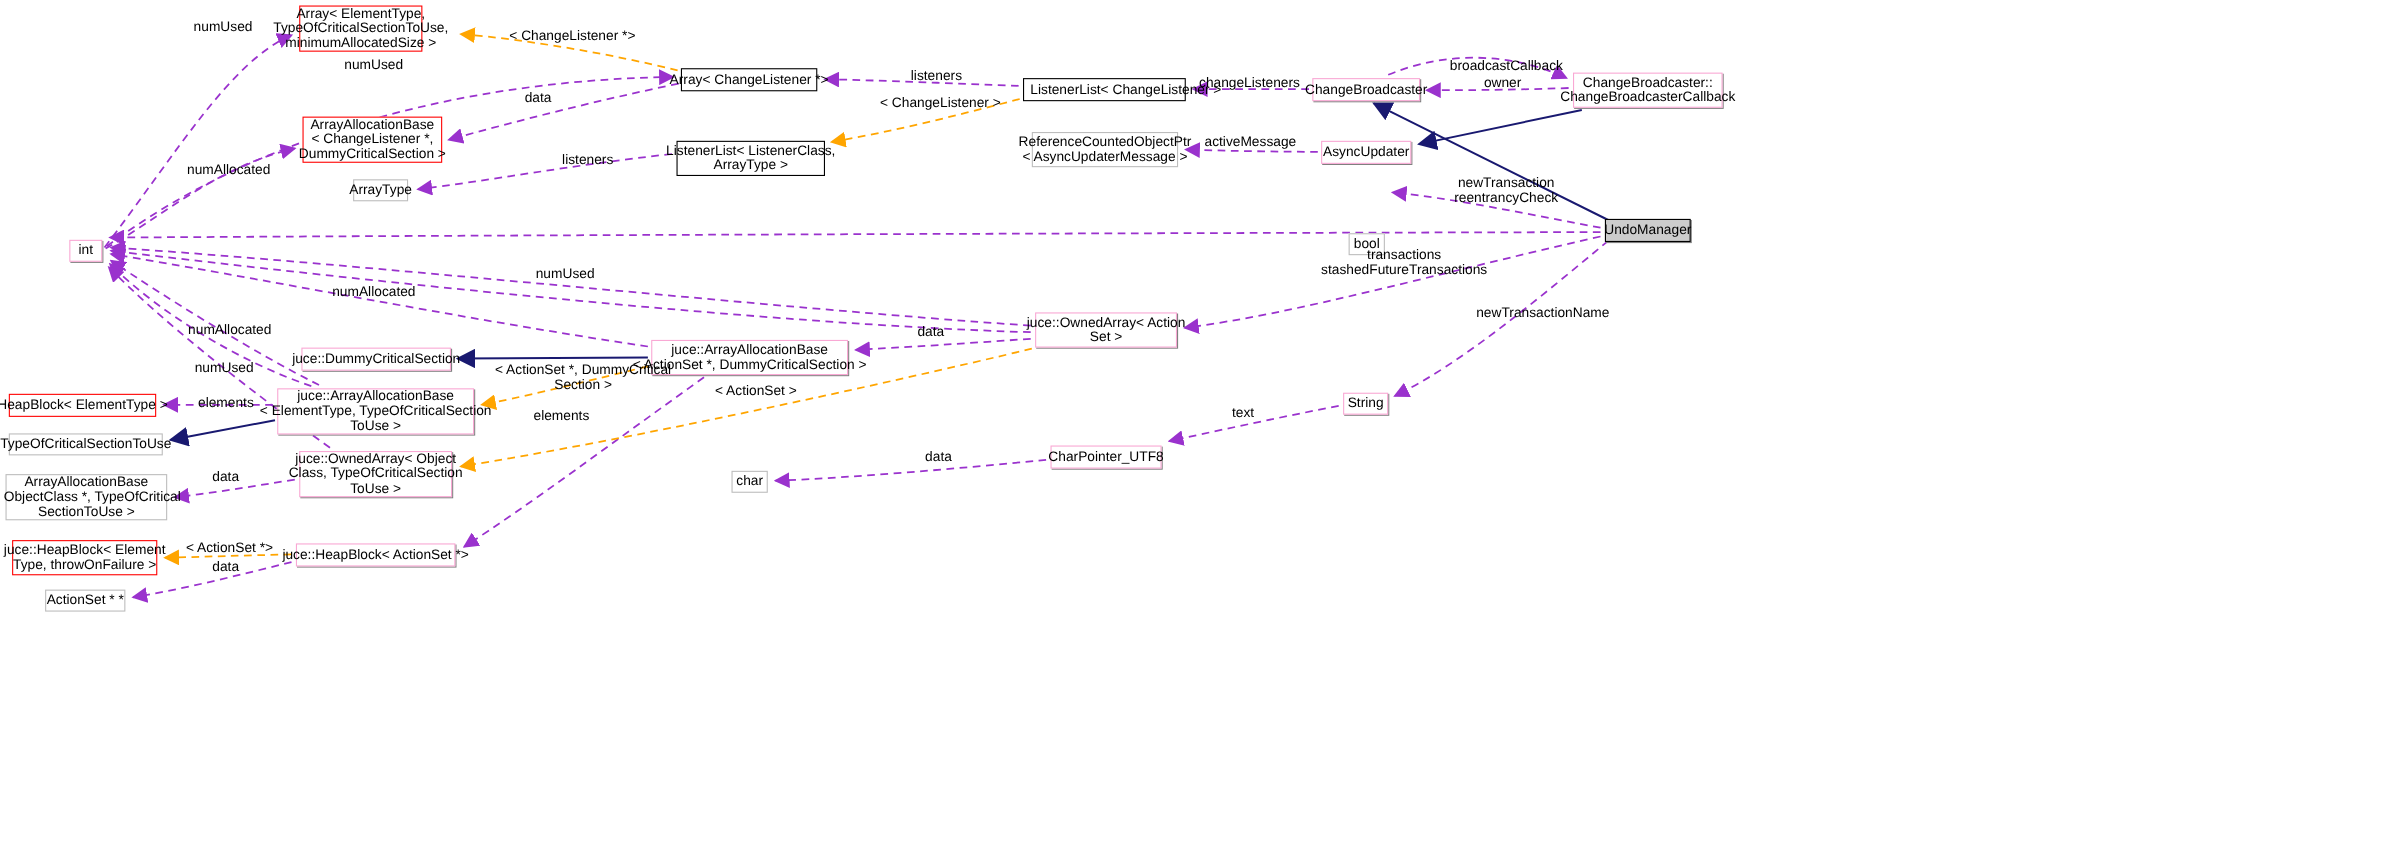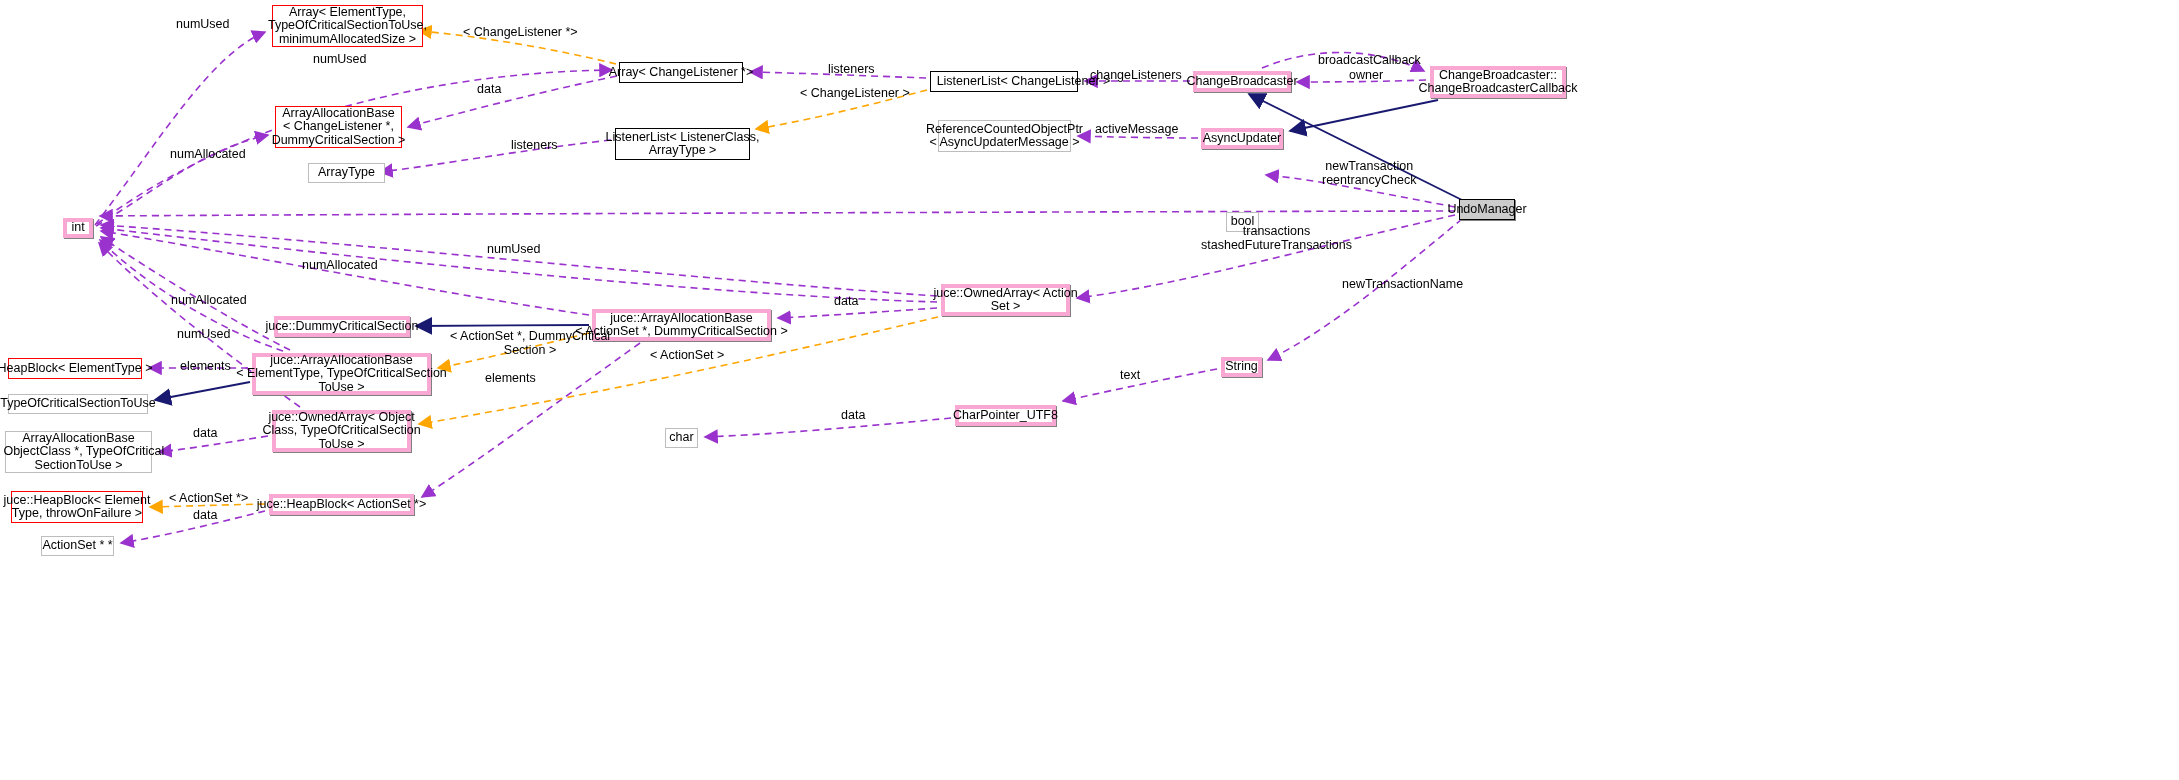--- a/index.html
+++ b/index.html
@@ -21,21 +21,21 @@
     color:#000000;
     background:#ffffff;
     white-space:pre;
     padding:2px 5px;
     z-index:5;
   }
   .n-black{border:1px solid #000000;}
   .n-red{border:1px solid #ff0000;}
   .n-grey{border:1px solid #bdbdbd;}
   .n-main{border:1px solid #000000;background:#cccccc;box-shadow:1px 1px 0 #808080;}
-  .n-thick{border:4px solid #f9a8d4;box-shadow:1px 1px 0 #808080;}
+  .n-thick{border:1px solid #f9a8d4;box-shadow:1px 1px 0 #808080;}
   .edgelabel{
     position:absolute;
     font-size:12.5px;
     line-height:13.5px;
     color:#000000;
     background:transparent;
     white-space:pre;
     text-align:center;
     z-index:6;
   }
@@ -132,39 +132,39 @@
       <path d="M1438,100 L1290,131"></path>
 
       <path d="M1462,200 L1249,94"></path>
 
       <path d="M589,325 L416,326"></path>
 
       <path d="M250,382 L155,400"></path>
     </g>
   </svg>
 
-  <div class="node n-red" style="left:272px;top:5px;width:151px;height:42px;">Array&lt; ElementType,
+  <div class="node n-red" style="left:272px;top:5px;width:112px;height:42px;">Array&lt; ElementType,
 TypeOfCriticalSectionToUse,
 minimumAllocatedSize &gt;</div>
   <div class="node n-black" style="left:619px;top:62px;width:124px;height:21px;">Array&lt; ChangeListener *&gt;</div>
   <div class="node n-black" style="left:930px;top:71px;width:148px;height:21px;padding-left:44px;">ListenerList&lt; ChangeListener &gt;</div>
   <div class="node n-thick" style="left:1193px;top:71px;width:98px;height:21px;">ChangeBroadcaster</div>
   <div class="node n-thick" style="left:1430px;top:66px;width:136px;height:32px;">ChangeBroadcaster::
 ChangeBroadcasterCallback</div>
   <div class="node n-red" style="left:275px;top:106px;width:127px;height:42px;">ArrayAllocationBase
 &lt; ChangeListener *,
 DummyCriticalSection &gt;</div>
   <div class="node n-black" style="left:615px;top:128px;width:135px;height:32px;">ListenerList&lt; ListenerClass,
 ArrayType &gt;</div>
   <div class="node n-grey" style="left:938px;top:120px;width:133px;height:32px;">ReferenceCountedObjectPtr
 &lt; AsyncUpdaterMessage &gt;</div>
   <div class="node n-thick" style="left:1201px;top:128px;width:82px;height:21px;">AsyncUpdater</div>
-  <div class="node n-grey" style="left:308px;top:163px;width:77px;height:20px;">ArrayType</div>
+  <div class="node n-grey" style="left:321px;top:163px;width:50px;height:20px;">ArrayType</div>
   <div class="node n-grey" style="left:1226px;top:164px;width:33px;height:20px;margin-top:48px;">bool</div>
-  <div class="node n-main" style="left:1459px;top:199px;width:56px;height:21px;">UndoManager</div>
+  <div class="node n-main" style="left:1459px;top:199px;width:78px;height:21px;">UndoManager</div>
   <div class="node n-thick" style="left:63px;top:218px;width:30px;height:20px;">int</div>
   <div class="node n-thick" style="left:941px;top:284px;width:129px;height:32px;">juce::OwnedArray&lt; Action
 Set &gt;</div>
   <div class="node n-thick" style="left:274px;top:316px;width:136px;height:21px;">juce::DummyCriticalSection</div>
   <div class="node n-thick" style="left:592px;top:309px;width:179px;height:32px;">juce::ArrayAllocationBase
 &lt; ActionSet *, DummyCriticalSection &gt;</div>
   <div class="node n-thick" style="left:1221px;top:357px;width:41px;height:20px;">String</div>
   <div class="node n-red" style="left:8px;top:358px;width:134px;height:21px;">HeapBlock&lt; ElementType &gt;</div>
   <div class="node n-thick" style="left:252px;top:353px;width:179px;height:42px;">juce::ArrayAllocationBase
 &lt; ElementType, TypeOfCriticalSection

